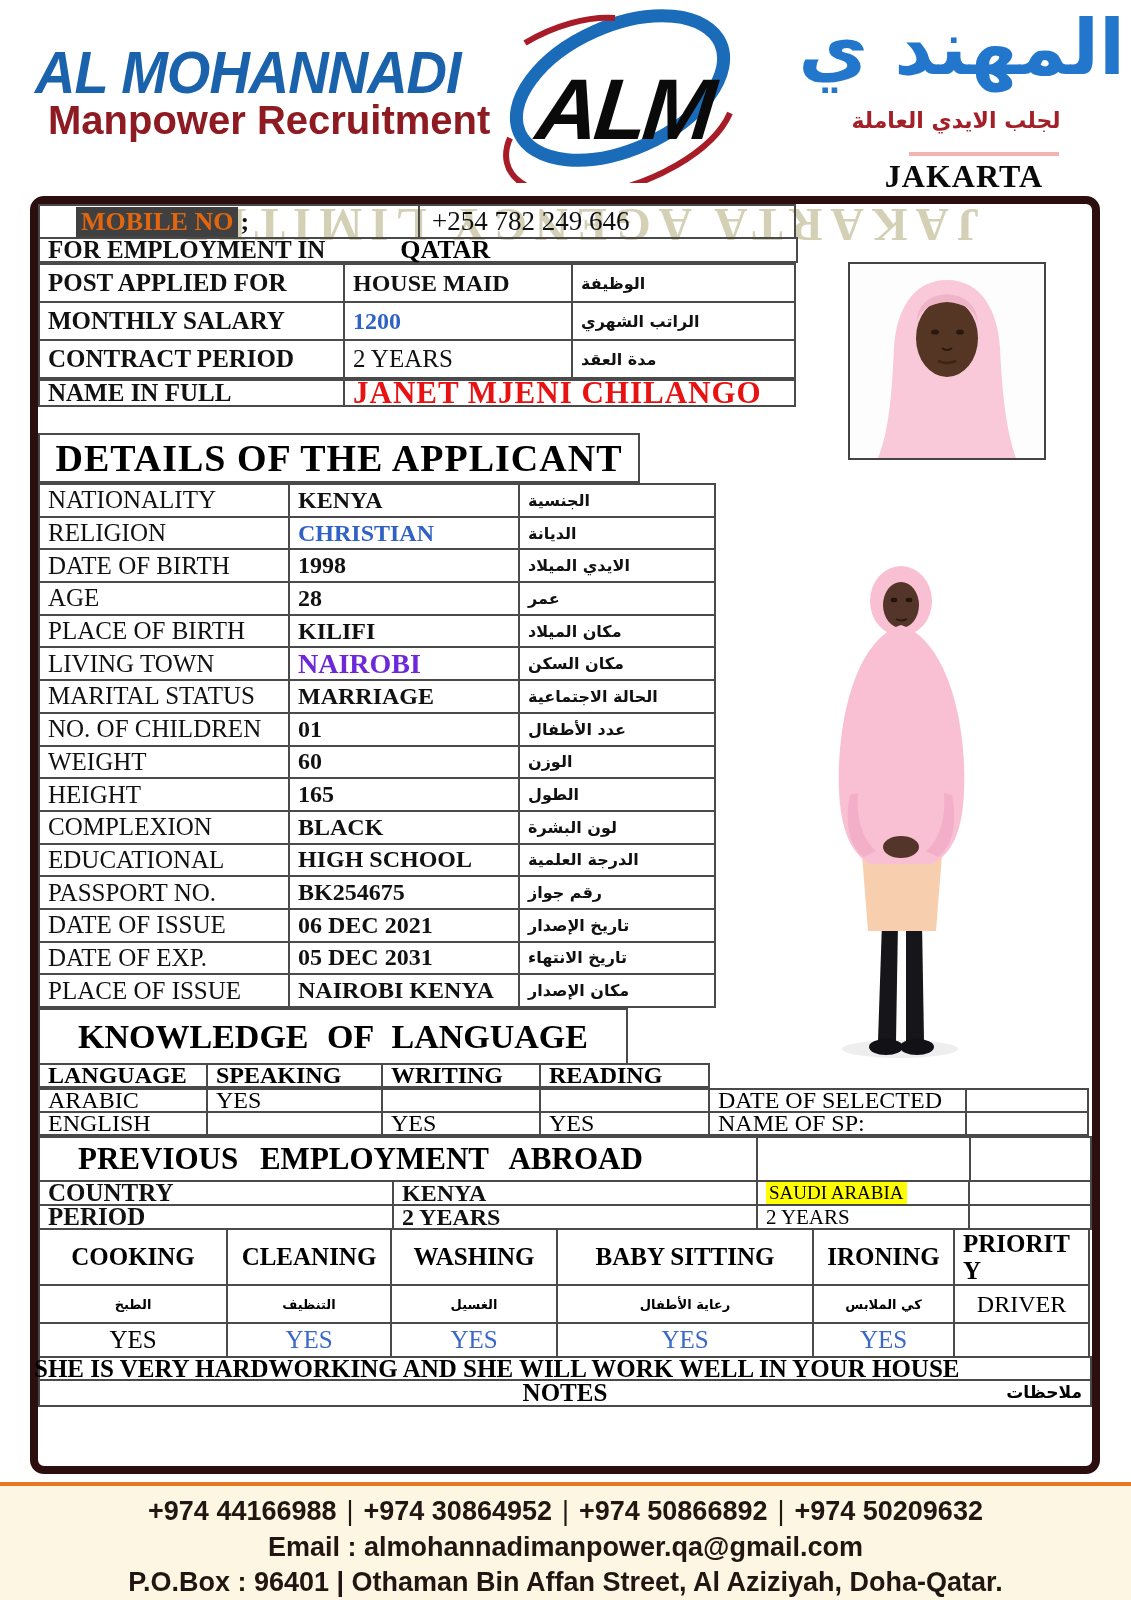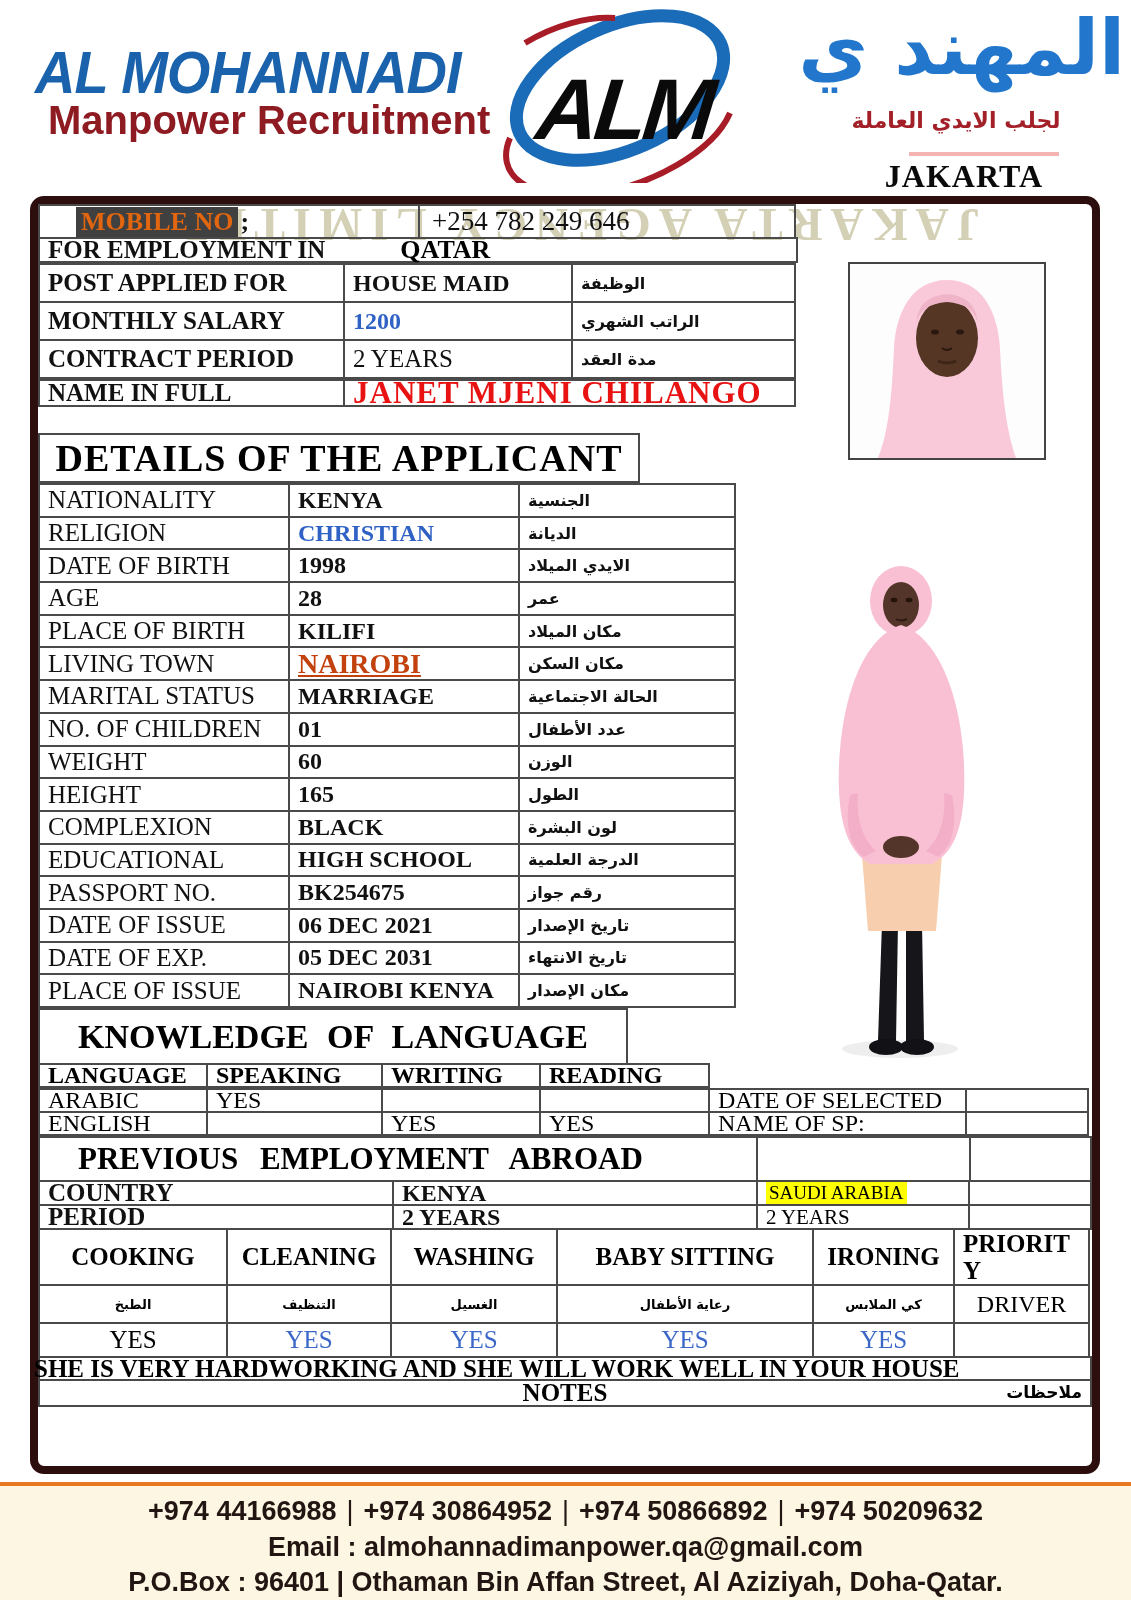--- a/index.html
+++ b/index.html
@@ -32,21 +32,21 @@
   .band { position:relative; display:flex; align-items:stretch; }
   .band + .band { margin-top:-2px; }
   .cell { border:2px solid #4a4a4a; display:flex; align-items:center; overflow:visible; padding:0 8px; position:relative; }
   .cell + .cell { margin-left:-2px; }
   .lbl { font-weight:bold; font-size:25px; color:#111; white-space:nowrap; }
   .lbl-reg { font-weight:normal; font-size:25px; color:#111; white-space:nowrap; }
   .val { font-weight:bold; font-size:24px; color:#111; white-space:nowrap; }
   .ar-cell { justify-content:flex-end; direction:rtl; font-family:"DejaVu Sans",sans-serif;
     font-weight:bold; font-size:16px; color:#111; }
   .blue { color:#2f62c4; }
-  .red { color:#c2410c; font-size:28px;text-decoration:underline; }
+  .red { color:#6d28d9; font-size:28px; }
   .light { font-weight:normal; font-size:25px; }
 
   
   .w-mob-l{width:382px;} .w-mob-v{width:378px;}
   .w-emp{width:760px;}
   .w-t1{width:307px;} .w-t2{width:230px;} .w-t3{width:225px;}
   .w-name-v{width:453px;}
   .r-mobile{height:35px;} .r-employ{height:26px;} .r-top{height:40px;} .r-name{height:28px;}
   .gap-band{height:26px;}
 
@@ -55,21 +55,21 @@
   .semi { font-weight:bold; font-size:26px; color:#111; margin-left:2px; }
   .mobile-value { font-weight:normal; font-size:27px; color:#111; padding-left:4px; }
   .employment-value { font-weight:bold; font-size:26px; margin-left:75px; }
   .name-value { color:#e81212; font-weight:bold; font-size:31px; letter-spacing:1px; white-space:nowrap; }
 
   .details-head { height:50px; }
   .details-head .cell { width:602px; justify-content:center; }
   .details-title { font-weight:bold; font-size:38px; letter-spacing:1px; white-space:nowrap; }
 
   .d-rows .band { height:34.7px; }
-  .w-d1{width:252px;} .w-d2{width:232px;} .w-d3{width:218px;}
+  .w-d1{width:252px;} .w-d2{width:232px;} .w-d3{width:198px;}
 
   .lang-head { height:57px; }
   .lang-head .cell { width:590px; justify-content:center; }
   .lang-title { font-weight:bold; font-size:34px; word-spacing:10px; white-space:nowrap; }
   .w-l1{width:170px;} .w-l2{width:177px;} .w-l3{width:160px;} .w-l4{width:171px;}
   .w-r1{width:259px;} .w-r2{width:124px;}
   .r-langcols{height:25px;} .r-lang{height:25px;}
   .lang-hdr{font-weight:bold; font-size:24px;}
   .lang-txt{font-weight:normal; font-size:24px;}
 

